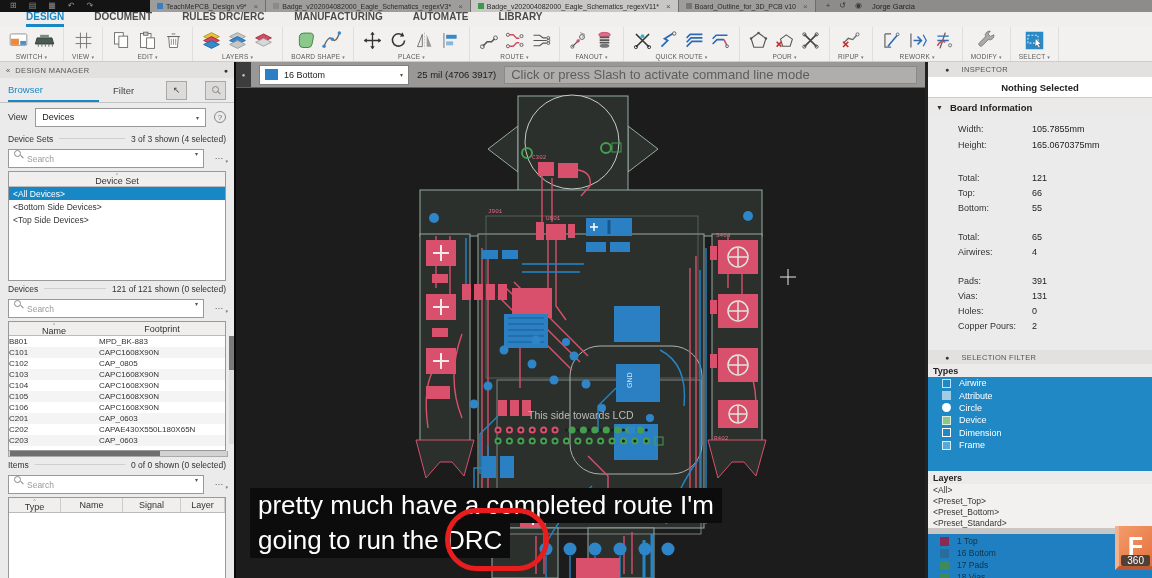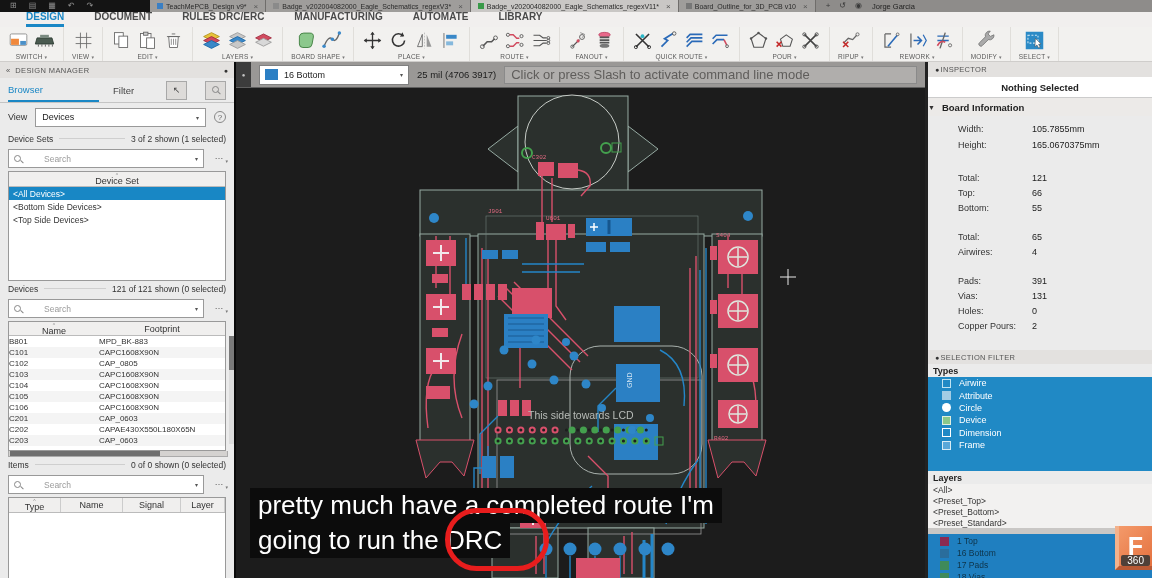--- a/index.html
+++ b/index.html
@@ -51,21 +51,21 @@
     align-items:center; padding:0 6px; font-size:9px; color:#222; }
   .selbox .car { margin-left:auto; font-size:6px; color:#555; }
   .helpc { width:12px; height:12px; border:1px solid #888; border-radius:50%; color:#666;
     font-size:8px; display:flex; align-items:center; justify-content:center; flex:none; }
   .sec-row { height:15px; display:flex; align-items:center; padding:0 8px; gap:6px; }
   .sec-row .lbl { font-size:8.5px; color:#333; white-space:nowrap; }
   .sec-row .rule { flex:1; border-top:1px solid #cfcfcf; }
   .sec-row .cnt { font-size:8.5px; color:#333; white-space:nowrap; }
   .search-row { height:25px; display:flex; align-items:center; padding:0 6px 0 8px; gap:6px; }
   .sbox { flex:1; height:19px; background:#fff; border:1px solid #999; display:flex;
-    align-items:center; padding:0 5px; gap:22px; }
+    padding:0 5px; gap:5px; }
   .mag { width:8px; height:8px; position:relative; flex:none; }
   .mag::before { content:""; position:absolute; left:0; top:0; width:5px; height:5px;
     border:1px solid #888; border-radius:50%; }
   .mag::after { content:""; position:absolute; left:5.5px; top:6px; width:3.5px; height:1.2px;
     background:#888; transform:rotate(45deg); }
   .sbox input { flex:1; border:none; outline:none; background:transparent; font-size:8.5px;
     color:#444; font-family:"Liberation Sans",sans-serif; }
   .sbox input::placeholder { color:#9a9a9a; }
   .sbox .car { font-size:6px; color:#555; }
   .smenu { width:18px; text-align:center; color:#555; font-size:9px; line-height:5px; }
@@ -116,26 +116,26 @@
   #pcb { position:absolute; left:0; top:26px; }
   .cap { position:absolute; background:#0c0c0c; color:#fff; font-size:26px; line-height:35px;
     padding:0 8px; white-space:nowrap; z-index:5; }
   #cap1 { left:14px; top:426px; }
   #cap2 { left:14px; top:461px; }
   #drc-circle { position:absolute; left:209px; top:446px; width:104px; height:63px;
     border:5px solid #e81d1d; border-radius:32px; z-index:6; }
   
   #right-panel { width:227px; background:#ebebeb; border-left:3px solid #222; display:flex;
     flex-direction:column; position:relative; font-size:9px; color:#333; }
-  .rp-header { height:15px; background:#e3e1df; display:flex; align-items:center; gap:1px;
-    padding-left:7px; font-size:7.5px; color:#555; letter-spacing:.3px; }
+  .rp-header { height:15px; background:#e3e1df; display:flex; align-items:center; gap:12px;
+    padding-left:17px; font-size:7.5px; color:#555; letter-spacing:.3px; }
   .rp-dot { font-size:7px; color:#333; }
   #nothing { height:21px; background:#fff; border-bottom:1px solid #ccc; display:flex;
     align-items:center; justify-content:center; font-weight:bold; font-size:9.5px; color:#222; }
-  #bi-header { height:18px; display:flex; align-items:center; gap:7px; 
+  #bi-header { height:18px; display:flex; align-items:center; gap:7px; padding-left:8px;
     background:#eceae8; font-weight:bold; font-size:9.5px; color:#222; }
   #bi-header .tri { font-size:7px; color:#333; }
   #bi-rows { height:234px; padding-top:5px; overflow:hidden; }
   .birow { display:flex; height:15px; align-items:center; padding-left:30px; }
   .birow.gap { margin-bottom:14px; }
   .birow:nth-child(1), .birow:nth-child(2) { height:16px; }
   .birow.gap:nth-child(2) { margin-bottom:17px; }
   .birow .bl { width:74px; color:#333; }
   .birow .bv { color:#222; }
   #sf-header { height:14px; }
@@ -543,21 +543,21 @@
       <span class="selbox">
         <span>Devices</span>
         <span class="car">▾</span>
       </span>
       <span class="helpc">?</span>
     </div>
 
     <div class="sec-row">
       <span class="lbl">Device Sets</span>
       <span class="rule"></span>
-      <span class="cnt">3 of 2 shown (1 selected)</span>
+      <span class="cnt">3 of 3 shown (4 selected)</span>
     </div>
     <div class="search-row">
       <span class="sbox">
         <span class="mag"></span>
         <input placeholder="Search" style="">
         <span class="car">▾</span>
       </span>
       <span class="smenu">
         <span>…</span><span class="mcar">▾</span>
       </span>

